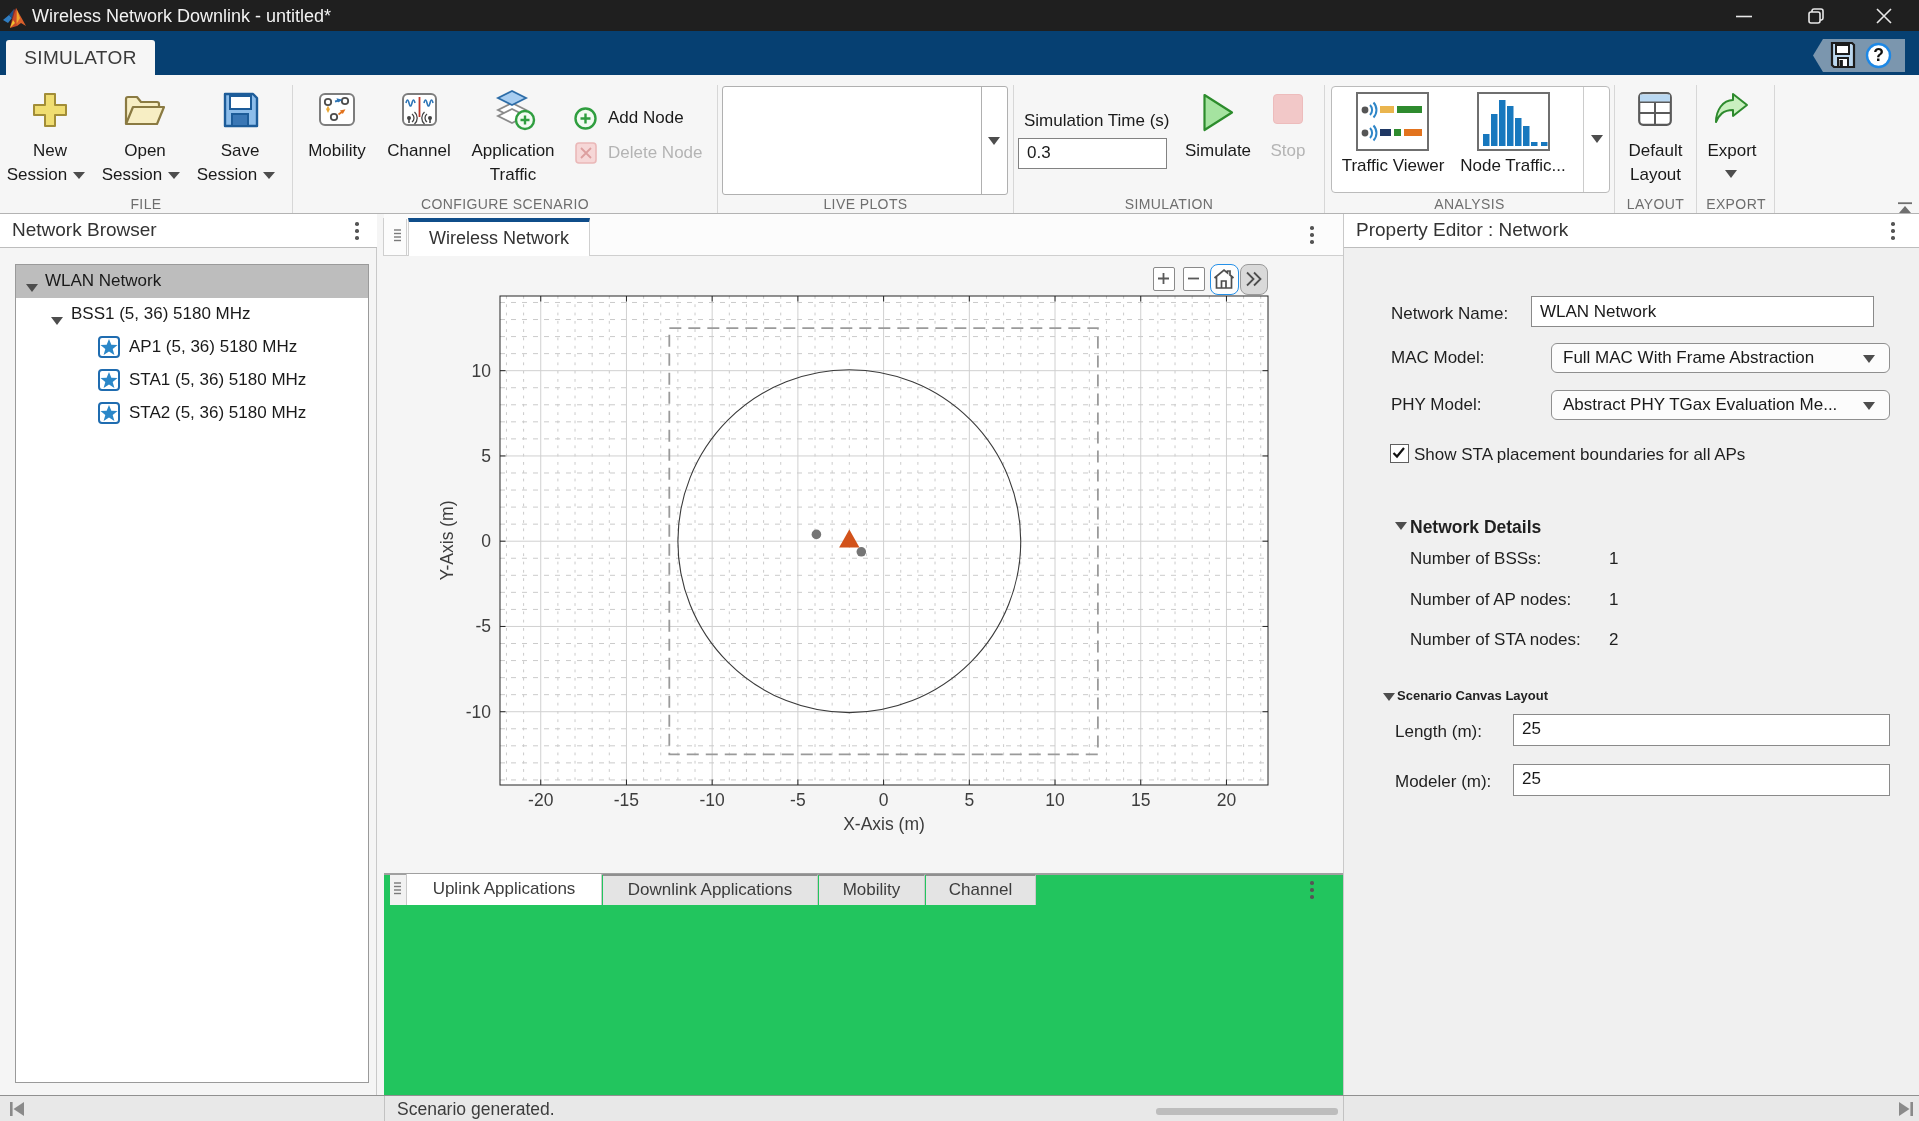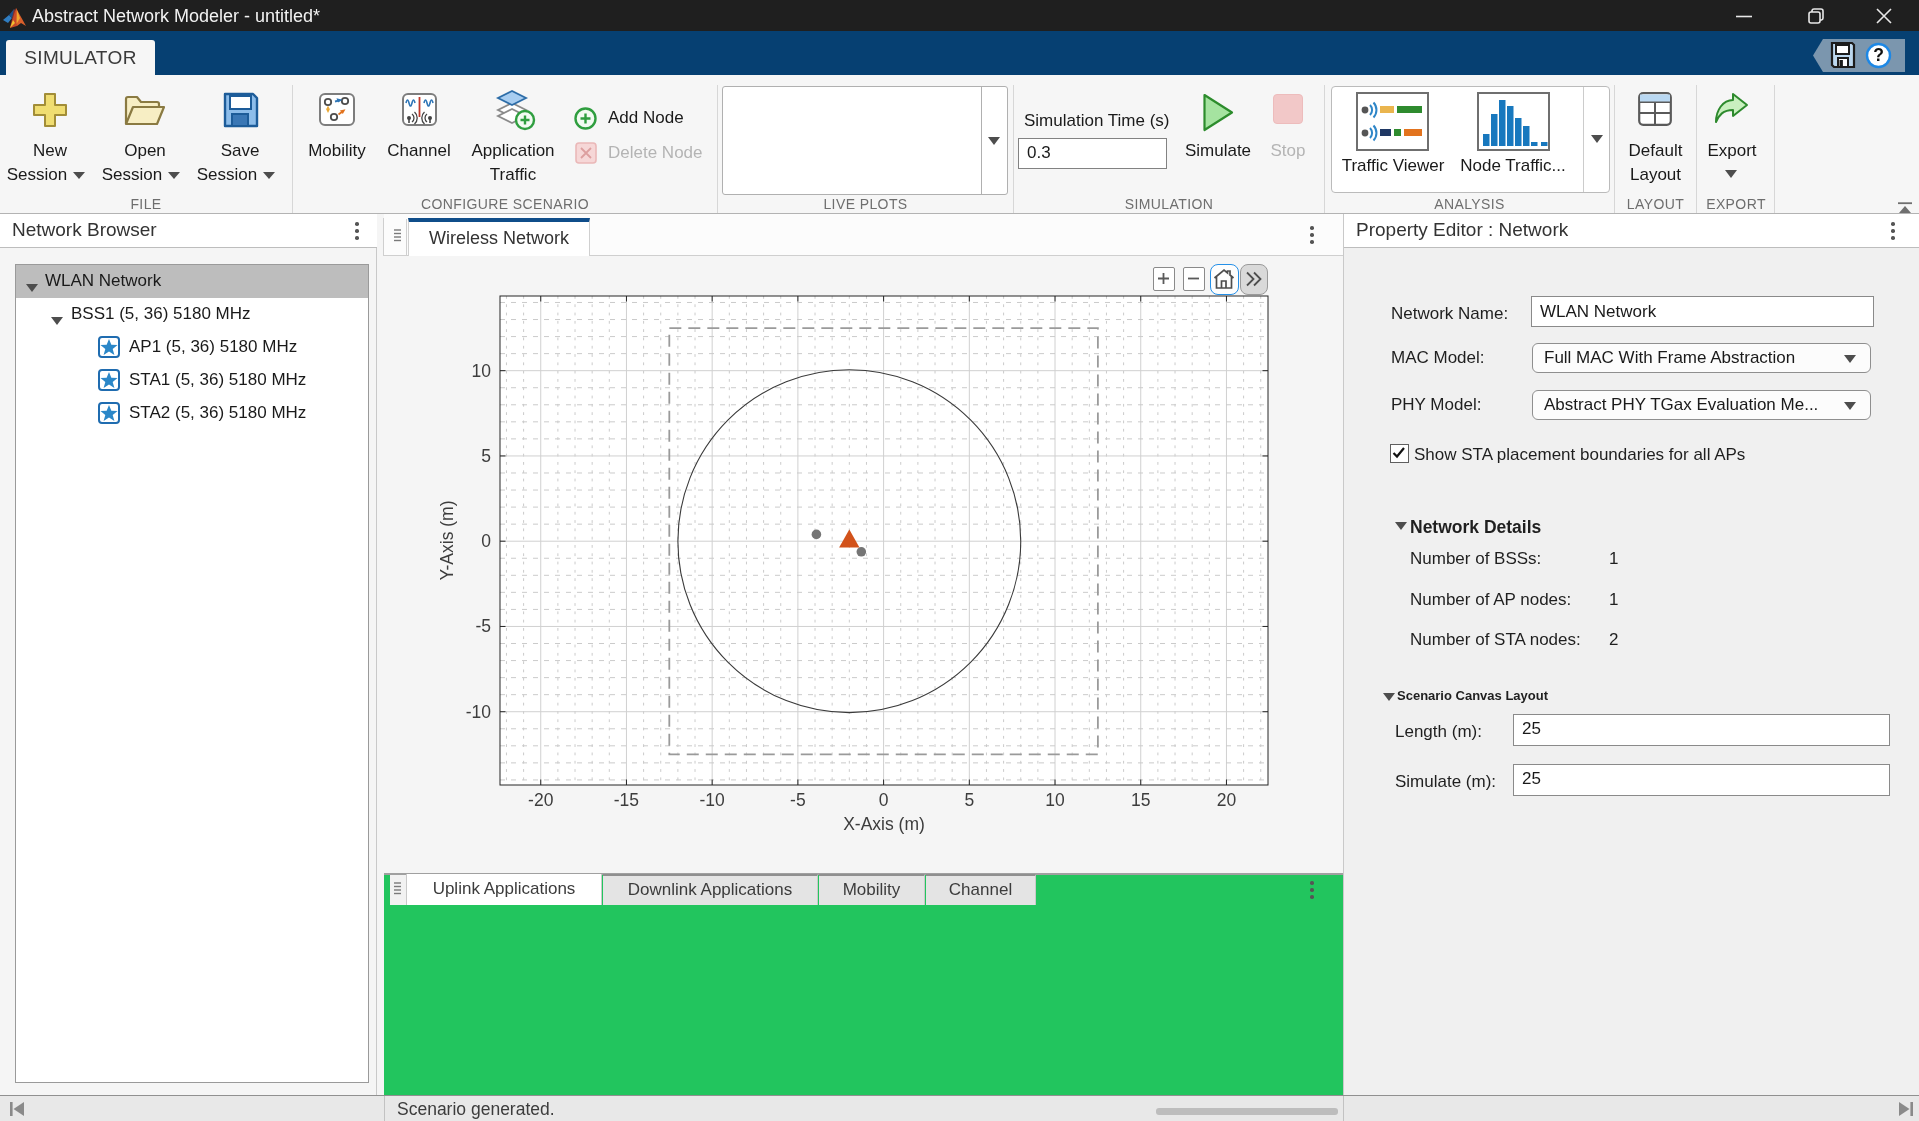--- a/index.html
+++ b/index.html
@@ -31,40 +31,40 @@
   #doctabbar { position:absolute; left:0; top:0; width:959px; height:42px; background:#fcfcfc; border-bottom:1px solid #cfcfcf; }
   #doctab { position:absolute; left:24px; top:4px; width:182px; height:38px; background:#fff; border-top:4px solid #0f4d8a; border-left:1px solid #d0d0d0; border-right:1px solid #d0d0d0; font-size:18px; color:#333; text-align:center; line-height:33px; }
   #figure { position:absolute; left:0; top:42px; width:959px; height:617px; background:#f5f5f5; }
   #bottompanel { position:absolute; left:0; top:659px; width:959px; height:222px; background:#22c55e; }
   .btab { position:absolute; top:1px; height:31px; font-size:17px; color:#3c3c3c; text-align:center; }
   #rightpanel { position:absolute; left:1343px; top:214px; width:576px; height:881px; background:#f0f0f0; border-left:1px solid #c9c9c9; }
   #rheader { position:absolute; left:0; top:0; width:576px; height:34px; background:#fff; border-bottom:1px solid #bdbdbd; }
   .phead { font-size:19px; color:#333; }
   .plabel { position:absolute; font-size:17px; color:#1f1f1f; white-space:nowrap; }
   .pinput { position:absolute; background:#fff; border:1px solid #8a8a8a; font-size:17px; color:#1a1a1a; padding-left:8px; }
-  .pdrop { position:absolute; background:#fcfcfc; border:1px solid #8f8f8f; border-radius:6px; font-size:17px; color:#1a1a1a; }
+  .pdrop { position:absolute; background:#fcfcfc; border:1px solid #8f8f8f; border-radius:6px; font-size:17px; color:#1a1a1a;margin-left:19px; }
   .menudots { position:absolute; width:4px; height:18px; }
   .menudots i { display:block; width:3.5px; height:3.5px; border-radius:50%; background:#555; margin:0 0 3.5px 0; }
   
   #statusbar { position:absolute; left:0; top:1095px; width:1919px; height:26px; background:#e8e8e8; border-top:1px solid #909090; }
 </style>
 </head>
 <body>
 
 <div id="titlebar">
   <svg class="abs" style="left:2px;top:4px" width="26" height="26" viewBox="0 0 26 26">
     <polygon points="1,16 7,11 10,14 6,19" fill="#2f7cc0"></polygon>
     <polygon points="7,11 12,5 14,8 10,14" fill="#1a4f8a"></polygon>
     <polygon points="8,24 12,5 14,8 13,17" fill="#8c2f26"></polygon>
     <polygon points="8,24 14,4 16,10 15,22" fill="#c84a28"></polygon>
     <polygon points="15,22 14,4 24,22 19,19" fill="#d95f2b"></polygon>
     <polygon points="14.5,20 15,6 18,14" fill="#efa72e"></polygon>
     <polygon points="8,24 11,16 13,19" fill="#f0c030"></polygon>
   </svg>
-  <div id="titletext">Abstract Network Modeler - untitled*</div>
+  <div id="titletext">Wireless Network Downlink - untitled*</div>
   <svg class="abs" style="left:1735px;top:8px" width="160" height="16" viewBox="0 0 160 16">
     <line x1="1" y1="8.5" x2="17" y2="8.5" stroke="#e8e8e8" stroke-width="1.6"></line>
     <rect x="74" y="4" width="11" height="11" rx="2" fill="none" stroke="#e8e8e8" stroke-width="1.6"></rect>
     <path d="M 77,4 77,2.5 a 2,2 0 0 1 2,-1.5 l 7,0 a 2,2 0 0 1 2,2 l 0,7 a 2,2 0 0 1 -1.5,2 l -1.5,0" fill="none" stroke="#e8e8e8" stroke-width="1.6"></path>
     <path d="M 142,1 156,15 M 156,1 142,15" stroke="#e8e8e8" stroke-width="1.6"></path>
   </svg>
 </div>
 
 <div id="ribbon">
   <div class="abs" style="left:1813px;top:8px;width:92px;height:33px;">
@@ -487,21 +487,21 @@
   <div class="plabel" style="left:66px;top:335px;">Number of BSSs:</div>
   <div class="plabel" style="left:265px;top:335px;">1</div>
   <div class="plabel" style="left:66px;top:376px;">Number of AP nodes:</div>
   <div class="plabel" style="left:265px;top:376px;">1</div>
   <div class="plabel" style="left:66px;top:416px;">Number of STA nodes:</div>
   <div class="plabel" style="left:265px;top:416px;">2</div>
   <span class="abs" style="left:39px;top:479px;width:0;height:0;border-left:6.5px solid transparent;border-right:6.5px solid transparent;border-top:8px solid #4d4d4d;"></span>
   <div class="plabel" style="left:53px;top:474px;font-weight:bold;font-size:13px;">Scenario Canvas Layout</div>
   <div class="plabel" style="left:51px;top:508px;">Length (m):</div>
   <div class="pinput" style="left:169px;top:500px;width:377px;height:32px;padding-top:4px;">25</div>
-  <div class="plabel" style="left:51px;top:558px;">Simulate (m):</div>
+  <div class="plabel" style="left:51px;top:558px;">Modeler (m):</div>
   <div class="pinput" style="left:169px;top:550px;width:377px;height:32px;padding-top:4px;">25</div>
 </div>
 
 <div id="statusbar">
   <div class="abs" style="left:397px;top:3px;font-size:17.5px;color:#3c3c3c;">Scenario generated.</div>
   <div class="abs" style="left:384px;top:0;width:1px;height:26px;background:#c2c2c2;"></div>
   <div class="abs" style="left:1343px;top:0;width:1px;height:26px;background:#c2c2c2;"></div>
   <svg class="abs" style="left:8px;top:4px" width="18" height="18" viewBox="0 0 18 18">
     <rect x="2" y="2" width="2.6" height="14" fill="#8a8a8a"></rect>
     <polygon points="16,2 16,16 5.5,9" fill="#8a8a8a"></polygon>

